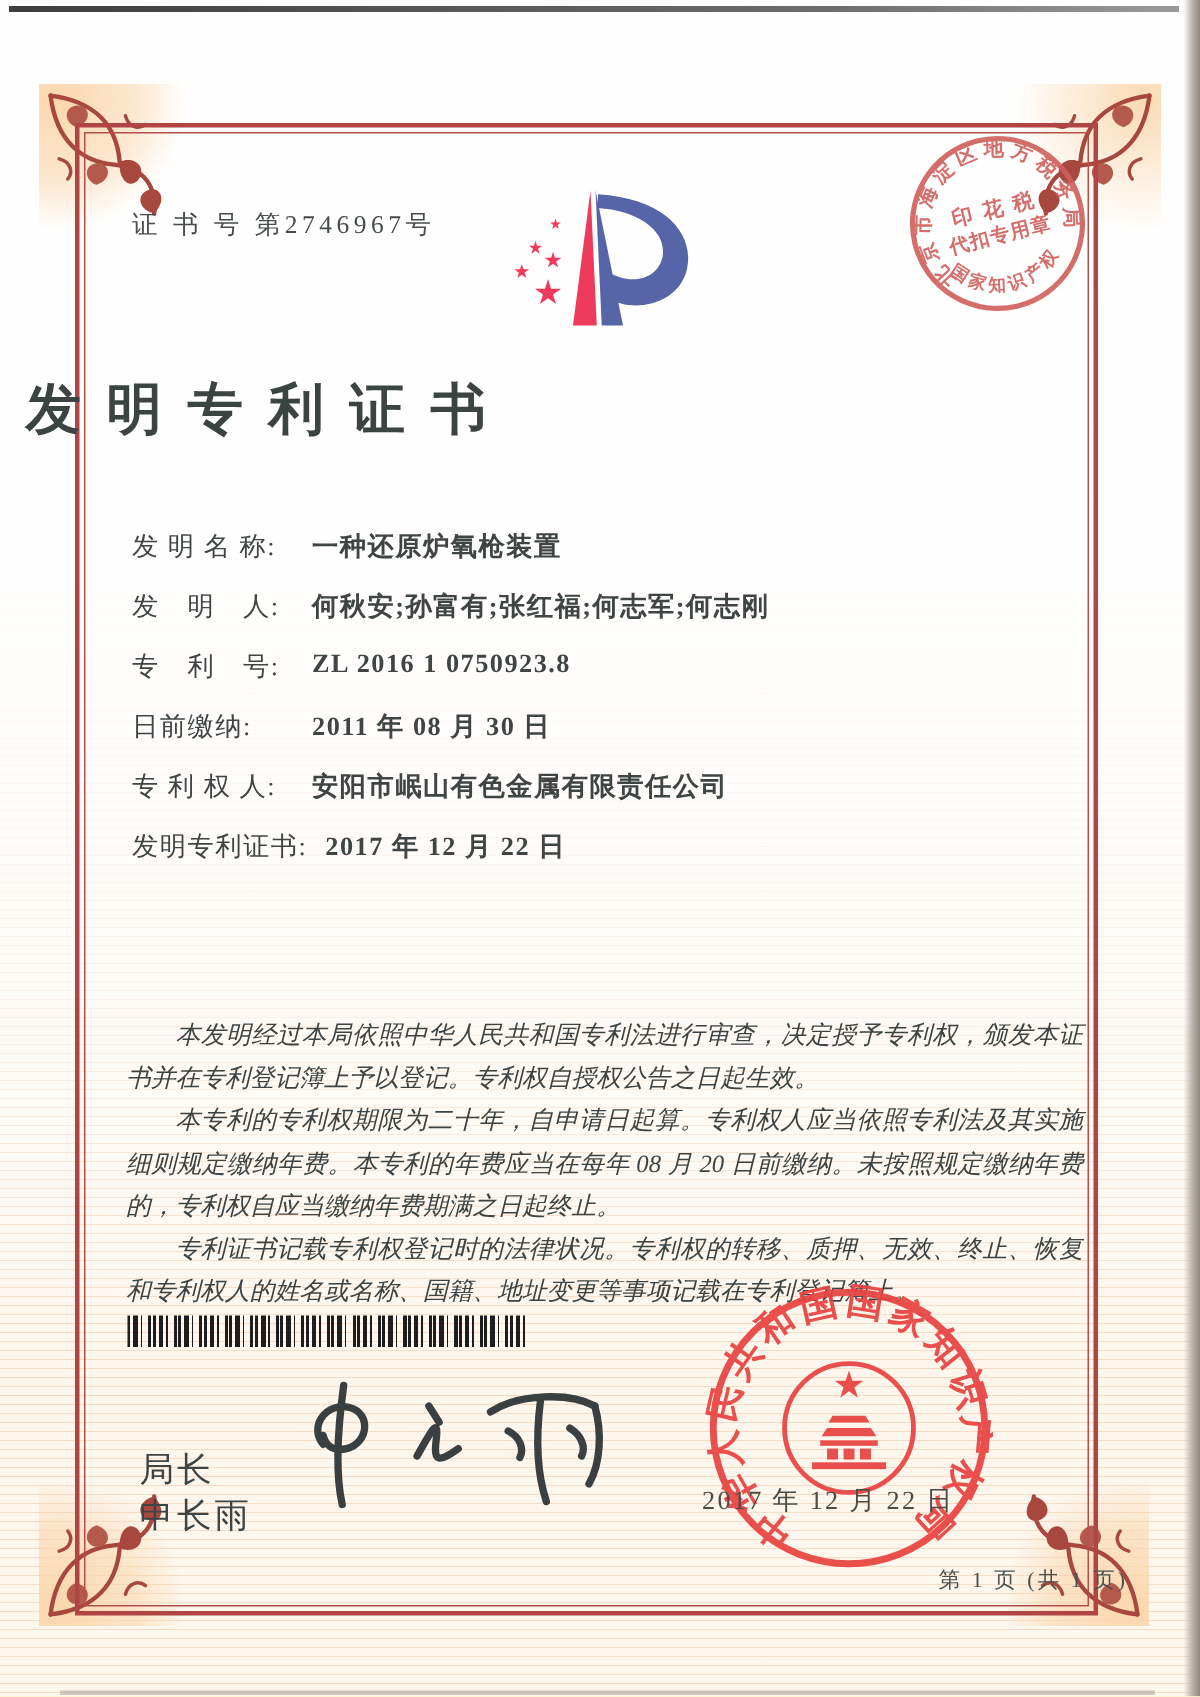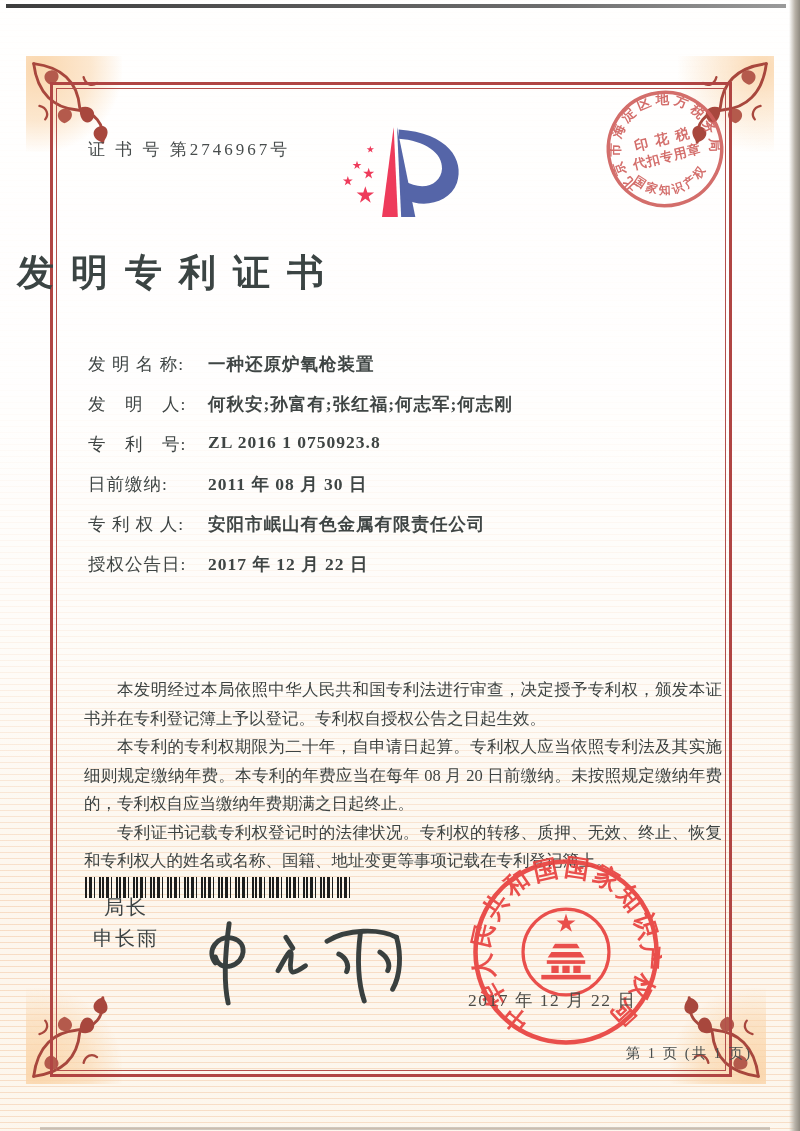--- a/index.html
+++ b/index.html
@@ -33,29 +33,29 @@
   .cert-no{position:absolute;left:88px;top:138px;font-size:17px;letter-spacing:3px;color:#474c4c;}
   .logo{position:absolute;left:322px;top:122px;width:150px;height:104px;}
   .title{position:absolute;left:0;top:248px;width:100%;
     font-size:37px;font-weight:700;letter-spacing:17px;text-indent:17px;color:#3b4443;}
   .rows{position:absolute;left:88px;top:352px;right:84px;display:flex;flex-direction:column;gap:16px;}
   .row{display:flex;font-size:17.5px;letter-spacing:1px;color:#3f4544;white-space:nowrap;}
   .row .lab{min-width:108px;}
   .row .val{margin-left:12px;font-weight:bold;}
   .paras{position:absolute;left:84px;top:676px;width:638px;font-size:16.5px;
     line-height:28.5px;text-align:justify;color:#3d4342;}
-  .paras p{margin:0;text-indent:2em;}
+  .paras p{margin:0;text-indent:2em;font-style:italic;}
   .barcode{position:absolute;left:85px;top:877px;width:268px;height:21px;
     background:repeating-linear-gradient(90deg,
       #1d1d1d 0 2px, rgba(0,0,0,0) 2px 4px,
       #1d1d1d 4px 7px, rgba(0,0,0,0) 7px 9px,
       #1d1d1d 9px 10px, rgba(0,0,0,0) 10px 14px,
       #1d1d1d 14px 16px, rgba(0,0,0,0) 16px 17px);}
-  .signer{position:absolute;left:93px;top:892px;font-size:20px;line-height:31px;
-    letter-spacing:2px;color:#3e4444;text-align:center;}
+  .signer{position:absolute;left:93px;top:964px;font-size:23px;line-height:31px;
+    letter-spacing:2px;color:#3e4444;}
   .signature{position:absolute;left:188px;top:908px;width:235px;height:108px;}
   .seal{position:absolute;left:470px;top:856px;width:192px;height:192px;z-index:6;opacity:.93;}
   .seal-date{position:absolute;left:468px;top:988px;font-size:17.5px;letter-spacing:1.5px;
     color:#4c4b46;z-index:7;}
   .tax-stamp{position:absolute;left:604px;top:88px;width:122px;height:122px;z-index:6;
     transform:rotate(-14deg);opacity:.9;}
   .footer{position:absolute;left:0;top:1044px;width:752px;text-align:right;
     font-size:14.5px;letter-spacing:2px;color:#4a4f4e;}
   
   .edge-top{position:absolute;left:6px;top:4px;width:780px;height:4px;z-index:8;
@@ -160,21 +160,21 @@
       </div>
       <div class="row">
         <span class="lab">日前缴纳:</span>
         <span class="val">2011 年 08 月 30 日</span>
       </div>
       <div class="row">
         <span class="lab">专 利 权 人:</span>
         <span class="val">安阳市岷山有色金属有限责任公司</span>
       </div>
       <div class="row">
-        <span class="lab">授权公告日:</span>
+        <span class="lab">发明专利证书:</span>
         <span class="val">2017 年 12 月 22 日</span>
       </div>
     </div>
 
     <div class="paras">
       <p>本发明经过本局依照中华人民共和国专利法进行审查，决定授予专利权，颁发本证书并在专利登记簿上予以登记。专利权自授权公告之日起生效。</p>
       <p>本专利的专利权期限为二十年，自申请日起算。专利权人应当依照专利法及其实施细则规定缴纳年费。本专利的年费应当在每年 08 月 20 日前缴纳。未按照规定缴纳年费的，专利权自应当缴纳年费期满之日起终止。</p>
       <p>专利证书记载专利权登记时的法律状况。专利权的转移、质押、无效、终止、恢复和专利权人的姓名或名称、国籍、地址变更等事项记载在专利登记簿上。</p>
     </div>
 

